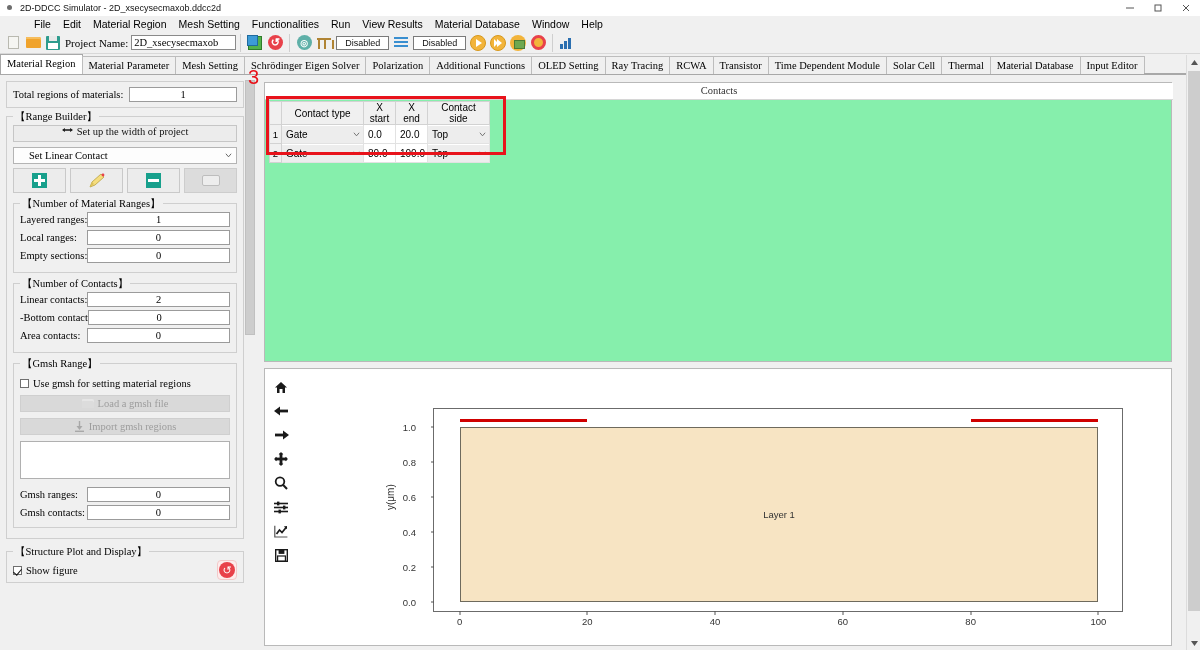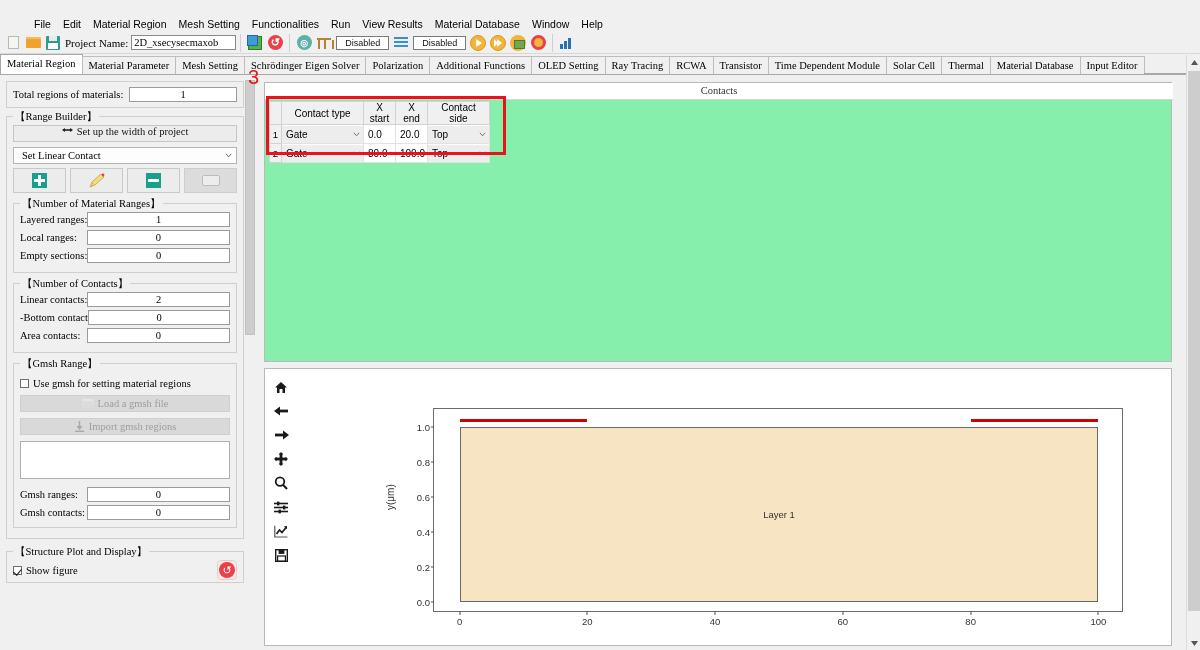--- a/index.html
+++ b/index.html
@@ -240,21 +240,21 @@
     width: 100%; height: 17px;
     background: #ececec; border: 1px solid #c6c6c6;
     display: flex; align-items: flex-start; justify-content: center;
     font-family: "Liberation Serif", serif; font-size: 10.5px; color: #111;
   }
   .combo {
     width: 100%; height: 17px;
     background: #fdfdfd; border: 1px solid #b4b4b4;
     display: flex; align-items: center;
     font-family: "Liberation Serif", serif; font-size: 10.5px; color: #000;
-    padding-left: 8px; position: relative;
+    padding-left: 15px; position: relative;
   }
   .combo .chev {
     position: absolute; right: 4px; top: 4px;
     width: 7px; height: 7px;
   }
   .btnrow { display: flex; gap: 4px; margin: 4px 0 2px 0; }
   .iconbtn {
     flex: 1; height: 25px;
     background: #ececec; border: 1px solid #c9c9c9;
     display: flex; align-items: center; justify-content: center;
@@ -389,21 +389,21 @@
     position: absolute; background: #f7e4c3; border: 1.2px solid #6e6a5d;
   }
   .layer-label {
     position: absolute; width: 100%; text-align: center;
     font-family: "Liberation Sans", sans-serif; font-size: 9.5px; color: #333;
   }
   .contact-line {
     position: absolute; height: 3px; background: #cf0000;
   }
   .ytick {
-    position: absolute; right: 100%; margin-right: 4px;
+    position: absolute; right: 100%; margin-right: 18px;
     transform: translateY(-50%);
     font-family: "Liberation Sans", sans-serif; font-size: 9.5px; color: #333;
     white-space: nowrap;
   }
   .ytickmark {
     position: absolute; right: 100%; width: 3.5px; height: 1px;
     background: #555; transform: translateY(-0.5px);
   }
   .xtick {
     position: absolute; top: 100%; margin-top: 5px;
@@ -454,20 +454,42 @@
     width: 16px; height: 16px; border-radius: 50%; background: #e8414a;
     display: flex; align-items: center; justify-content: center;
     font-family: "Liberation Sans", sans-serif; font-size: 11px; color: #fff;
   }
 </style>
 </head>
 <body>
 
 <div id="app">
 
+  <div class="titlebar">
+    <span class="app-ico"></span>
+    <span class="ttl">2D-DDCC Simulator - 2D_xsecysecmaxob.ddcc2d</span>
+    <div class="winbtns">
+      <div class="winbtn">
+        <svg width="10" height="10" viewBox="0 0 10 10">
+            <line x1="1" y1="5" x2="9" y2="5" stroke="#555" stroke-width="1"></line>
+          </svg>
+      </div>
+      <div class="winbtn">
+        <svg width="10" height="10" viewBox="0 0 10 10">
+            <rect x="2" y="2" width="6" height="6" fill="none" stroke="#555" stroke-width="1"></rect>
+          </svg>
+      </div>
+      <div class="winbtn">
+        <svg width="10" height="10" viewBox="0 0 10 10">
+            <line x1="2" y1="2" x2="8" y2="8" stroke="#555" stroke-width="1"></line>
+            <line x1="8" y1="2" x2="2" y2="8" stroke="#555" stroke-width="1"></line>
+          </svg>
+      </div>
+    </div>
+  </div>
 
   <div class="menubar" id="menubar">
       <div class="menuitem">File</div>
       <div class="menuitem">Edit</div>
       <div class="menuitem">Material Region</div>
       <div class="menuitem">Mesh Setting</div>
       <div class="menuitem">Functionalities</div>
       <div class="menuitem">Run</div>
       <div class="menuitem">View Results</div>
       <div class="menuitem">Material Database</div>

